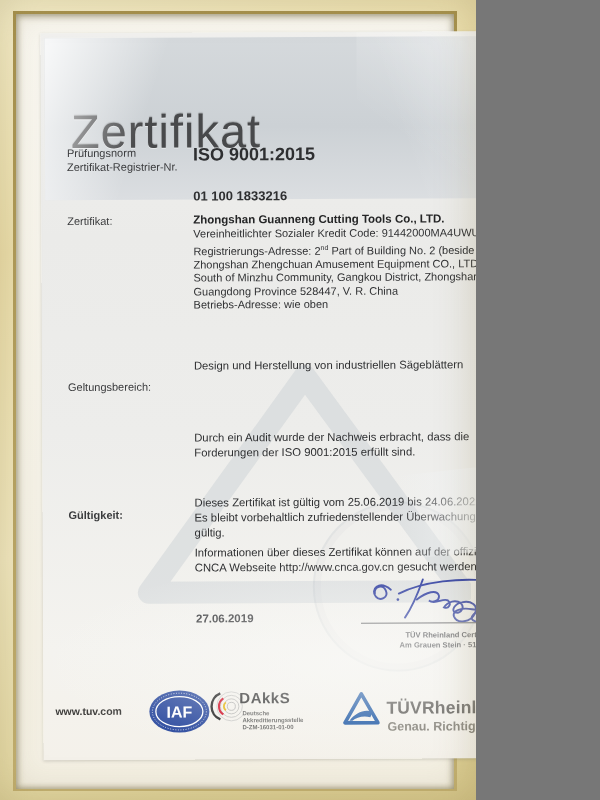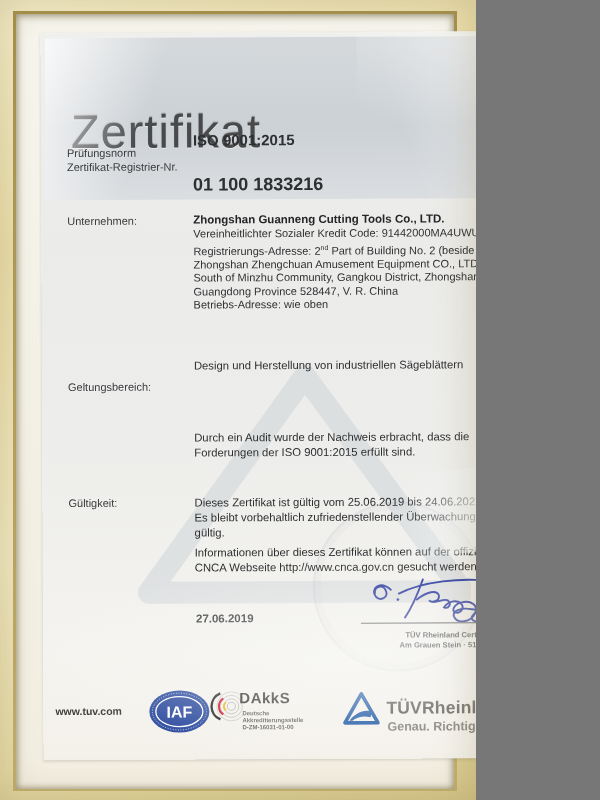--- a/index.html
+++ b/index.html
@@ -18,31 +18,31 @@
     box-shadow:0 1px 3px rgba(90,90,80,.25);transform:rotate(-0.25deg);}
   .band{position:absolute;left:4px;top:5px;width:473px;height:162px;
     background:linear-gradient(180deg,#d5d9dc 0%,#ccd1d5 55%,#dbdee1 100%);}
   .band-glare{position:absolute;left:4px;top:5px;width:473px;height:162px;pointer-events:none;
     background:linear-gradient(108deg,rgba(255,255,255,.85) 0%,rgba(255,255,255,0) 24%),
                linear-gradient(252deg,rgba(255,255,255,.38) 0%,rgba(255,255,255,0) 28%);}
   .title{position:absolute;left:30px;top:40px;font-size:47px;font-weight:400;color:#48494b;
     letter-spacing:1px;text-shadow:0 1px 0 rgba(255,255,255,.45),0 -1px 1px rgba(40,40,40,.25);}
   .lbl{position:absolute;font-size:11px;color:#3a3b3d;}
   .meta-norm-l{left:26px;top:114px;}
-  .meta-norm-v{position:absolute;left:152px;top:99px;font-size:15px;font-weight:700;color:#2e2f31;}
+  .meta-norm-v{position:absolute;left:152px;top:112px;font-size:18px;font-weight:700;color:#2e2f31;}
   .meta-reg-l{left:26px;top:128px;}
-  .meta-reg-v{position:absolute;left:152px;top:142px;font-size:18px;font-weight:700;color:#2e2f31;}
+  .meta-reg-v{position:absolute;left:152px;top:156px;font-size:13px;font-weight:700;color:#2e2f31;}
   .sec-company-l{left:26px;top:182px;}
   .company-name{position:absolute;left:152px;top:181px;font-size:11.5px;font-weight:700;color:#242526;}
   .addr{position:absolute;left:152px;top:195px;width:370px;font-size:11px;line-height:13.5px;color:#303133;}
   .addr sup{font-size:7px;}
   .sec-scope-l{left:26px;top:348px;}
   .scope-t{position:absolute;left:152px;top:327px;width:370px;font-size:11.3px;color:#2e2f31;}
   .audit-t{position:absolute;left:152px;top:398px;width:360px;font-size:11.3px;line-height:14.8px;color:#2e2f31;}
-  .sec-valid-l{left:26px;top:464px;}
+  .sec-valid-l{left:26px;top:476px;font-weight:bold;}
   .valid-t{position:absolute;left:152px;top:463px;width:362px;font-size:11.3px;line-height:15.2px;color:#2e2f31;}
   .info-t{position:absolute;left:152px;top:513px;width:362px;font-size:11.3px;line-height:15px;color:#2e2f31;}
   .date{position:absolute;left:153px;top:580px;font-size:11.5px;font-weight:700;color:#2f3033;}
   .sigline{position:absolute;left:318px;top:591px;width:188px;border-top:1.5px solid #4d4e52;}
   .sigorg{position:absolute;left:308px;top:599px;width:205px;text-align:center;
     font-size:7.6px;line-height:9.6px;color:#3e3f43;font-weight:700;}
   .signature{position:absolute;left:322px;top:540px;width:190px;height:56px;}
   .seal{position:absolute;left:270px;top:470px;width:170px;height:170px;border-radius:50%;
     border:2px solid rgba(150,162,175,.16);box-shadow:inset 0 0 0 6px rgba(150,162,175,.05);}
   .watermark{position:absolute;left:88px;top:332px;}
@@ -82,21 +82,21 @@
     <div class="seal"></div>
 
     <h1 class="title z2">Zertifikat</h1>
     <div class="band-glare z2"></div>
 
     <div class="lbl meta-norm-l z2">Prüfungsnorm</div>
     <div class="meta-norm-v z2">ISO 9001:2015</div>
     <div class="lbl meta-reg-l z2">Zertifikat-Registrier-Nr.</div>
     <div class="meta-reg-v z2">01 100 1833216</div>
 
-    <div class="lbl sec-company-l z2">Unternehmen:</div>
+    <div class="lbl sec-company-l z2">Zertifikat:</div>
     <div class="company-name z2">Zhongshan Guanneng Cutting Tools Co., LTD.</div>
     <div class="addr z2">
       <div>Vereinheitlichter Sozialer Kredit Code: 91442000MA4UWUCC2U</div>
       <div><span>Registrierungs-Adresse: 2</span><sup>nd</sup><span> Part of Building No. 2 (beside</span></div>
       <div>Zhongshan Zhengchuan Amusement Equipment CO., LTD.),</div>
       <div>South of Minzhu Community, Gangkou District, Zhongshan City,</div>
       <div>Guangdong Province 528447, V. R. China</div>
       <div>Betriebs-Adresse: wie oben</div>
     </div>
 

